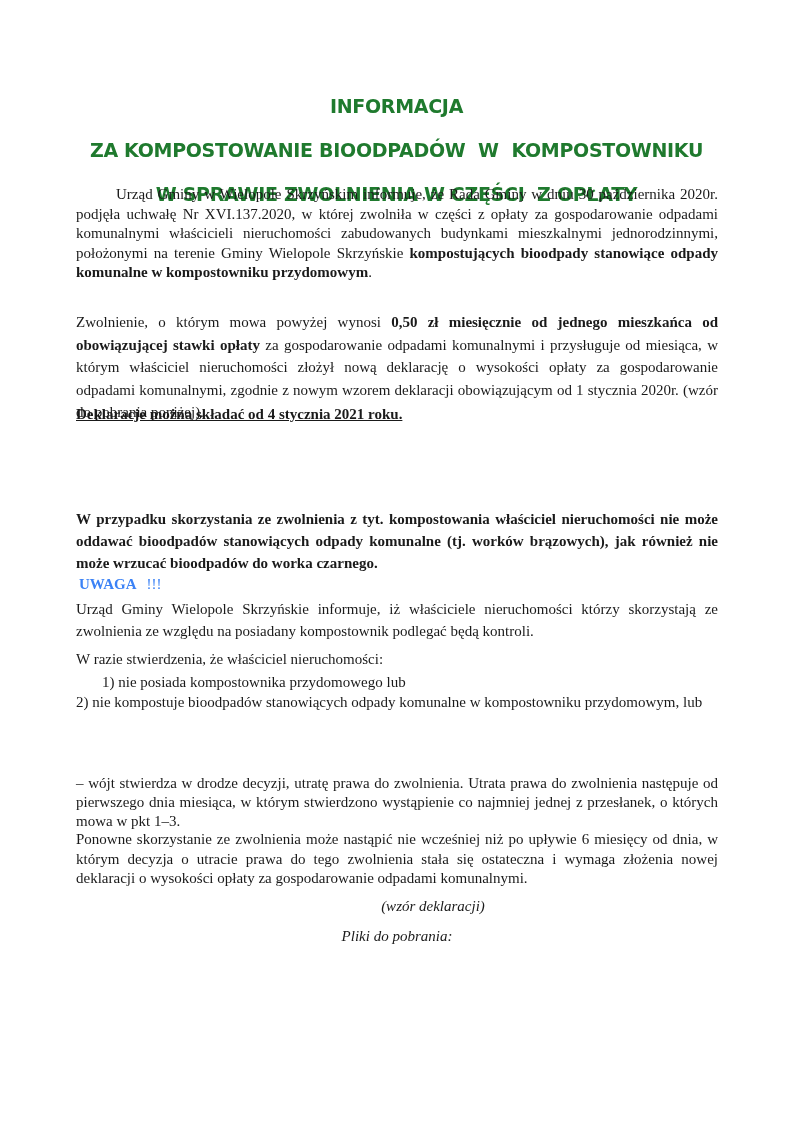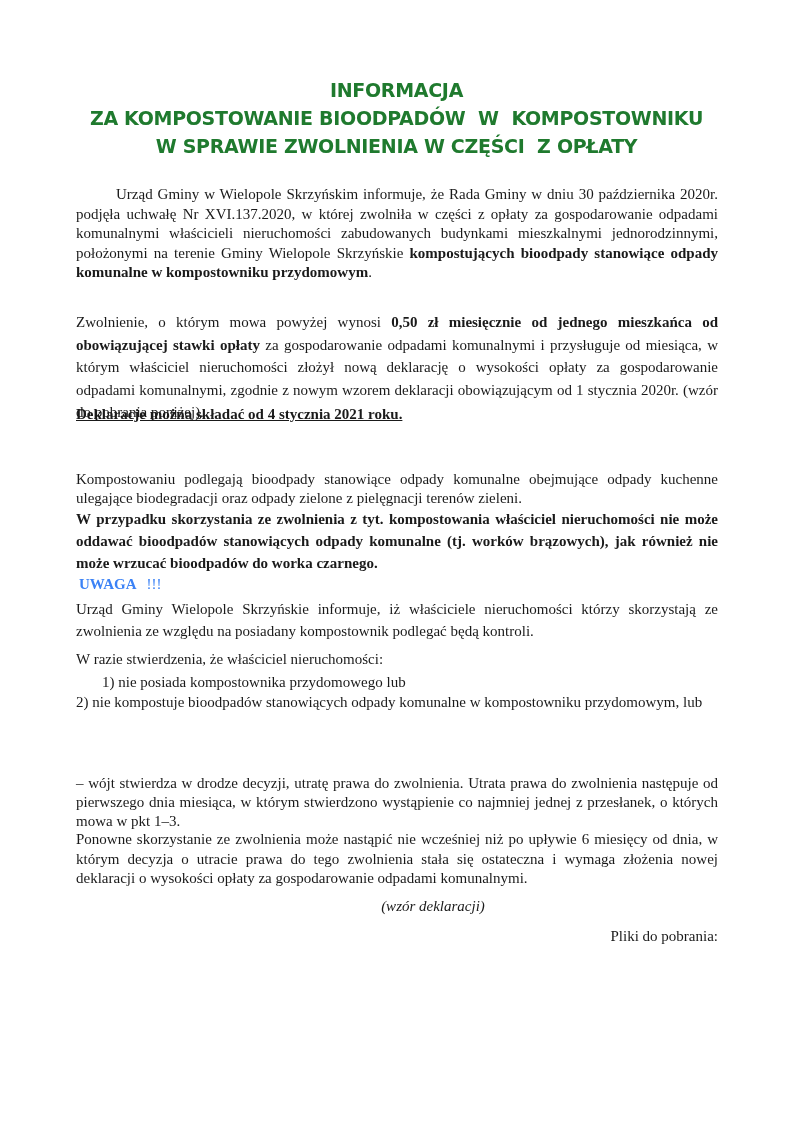--- a/index.html
+++ b/index.html
@@ -26,21 +26,21 @@
       width: 793px;
       top: 76px;
       text-align: center;
       font-family: "DejaVu Sans", sans-serif;
       font-weight: bold;
       color: #1f7a2e;
       font-size: 19px;
       line-height: 28px;
       letter-spacing: -0.3px;
     }
-    .title div { white-space: pre; }
+    .title div { white-space: pre; margin-top: 16px; }
     .block {
       position: absolute;
       left: 76px;
       width: 642px;
       font-size: 15px;
       text-align: justify;
     }
     .p1 { top: 185px; line-height: 19.5px; }
     .p1 .indent { display: inline-block; width: 40px; }
     .p2 { top: 311px; line-height: 22.5px; }
@@ -58,21 +58,21 @@
       line-height: 20px;
     }
     .uwaga .exc { font-weight: normal; margin-left: 10px; }
     .p6 { top: 598px; line-height: 22px; }
     .p7 { top: 648px; line-height: 22px; }
     .li1 { top: 672px; line-height: 20px; margin-left: 26px; }
     .li2 { top: 692px; line-height: 20px; }
     .li3 { top: 736px; line-height: 18.5px; }
     .li4 { top: 774px; line-height: 19px; }
     .p8 { top: 830px; line-height: 19.5px; }
-    .files-label { top: 926px; line-height: 20px; text-align: right; }
+    .files-label { top: 926px; line-height: 20px; text-align: center; font-style: italic; }
     .files-link {
       top: 896px; line-height: 20px; text-align: center;
       font-style: italic;
       margin-left: 36px;
     }
     b { font-weight: bold; }
     .last { text-align-last: left; }
   </style>
 </head>
 <body>
@@ -84,21 +84,20 @@
     <div>ZA KOMPOSTOWANIE BIOODPADÓW  W  KOMPOSTOWNIKU</div>
     <div>W SPRAWIE ZWOLNIENIA W CZĘŚCI  Z OPŁATY</div>
   </div>
 
   <div class="block p1 last"><span class="indent"></span><span>Urząd Gminy w Wielopole Skrzyńskim informuje, że Rada Gminy  w dniu 30 października 2020r. podjęła uchwałę  Nr XVI.137.2020, w której zwolniła w części z opłaty za gospodarowanie odpadami komunalnymi właścicieli nieruchomości zabudowanych budynkami mieszkalnymi jednorodzinnymi, położonymi  na terenie Gminy Wielopole Skrzyńskie </span><b>kompostujących bioodpady stanowiące odpady komunalne w kompostowniku przydomowym</b><span>.</span></div>
 
   <div class="block p2 last"><span>Zwolnienie, o którym mowa powyżej wynosi </span><b>0,50 zł miesięcznie od jednego mieszkańca od obowiązującej stawki opłaty</b><span> za gospodarowanie odpadami komunalnymi i przysługuje od miesiąca, w którym właściciel nieruchomości złożył nową deklarację o wysokości opłaty za gospodarowanie odpadami komunalnymi, zgodnie z nowym wzorem deklaracji obowiązującym od 1 stycznia 2020r. (wzór do pobrania poniżej).</span></div>
 
   <div class="block p3 last"><span class="u">Deklaracje można składać od 4 stycznia 2021 roku.</span></div>
 
-  <div class="block p4 last">Kompostowaniu podlegają bioodpady stanowiące odpady komunalne obejmujące odpady kuchenne ulegające biodegradacji oraz odpady zielone z pielęgnacji terenów zieleni.</div>
 
   <div class="block p5 last">W przypadku skorzystania ze zwolnienia z tyt. kompostowania właściciel nieruchomości nie może oddawać bioodpadów stanowiących odpady komunalne (tj. worków brązowych), jak również nie może wrzucać bioodpadów do worka czarnego.</div>
 
   <div class="uwaga"><span>UWAGA</span><span class="exc">!!!</span></div>
 
   <div class="block p6 last">Urząd Gminy Wielopole Skrzyńskie informuje, iż właściciele nieruchomości którzy skorzystają ze zwolnienia ze względu na posiadany kompostownik podlegać będą kontroli.</div>
 
   <div class="block p7 last">W razie stwierdzenia, że właściciel nieruchomości:</div>
 
   <div class="block li1 last">1) nie posiada kompostownika przydomowego lub</div>

